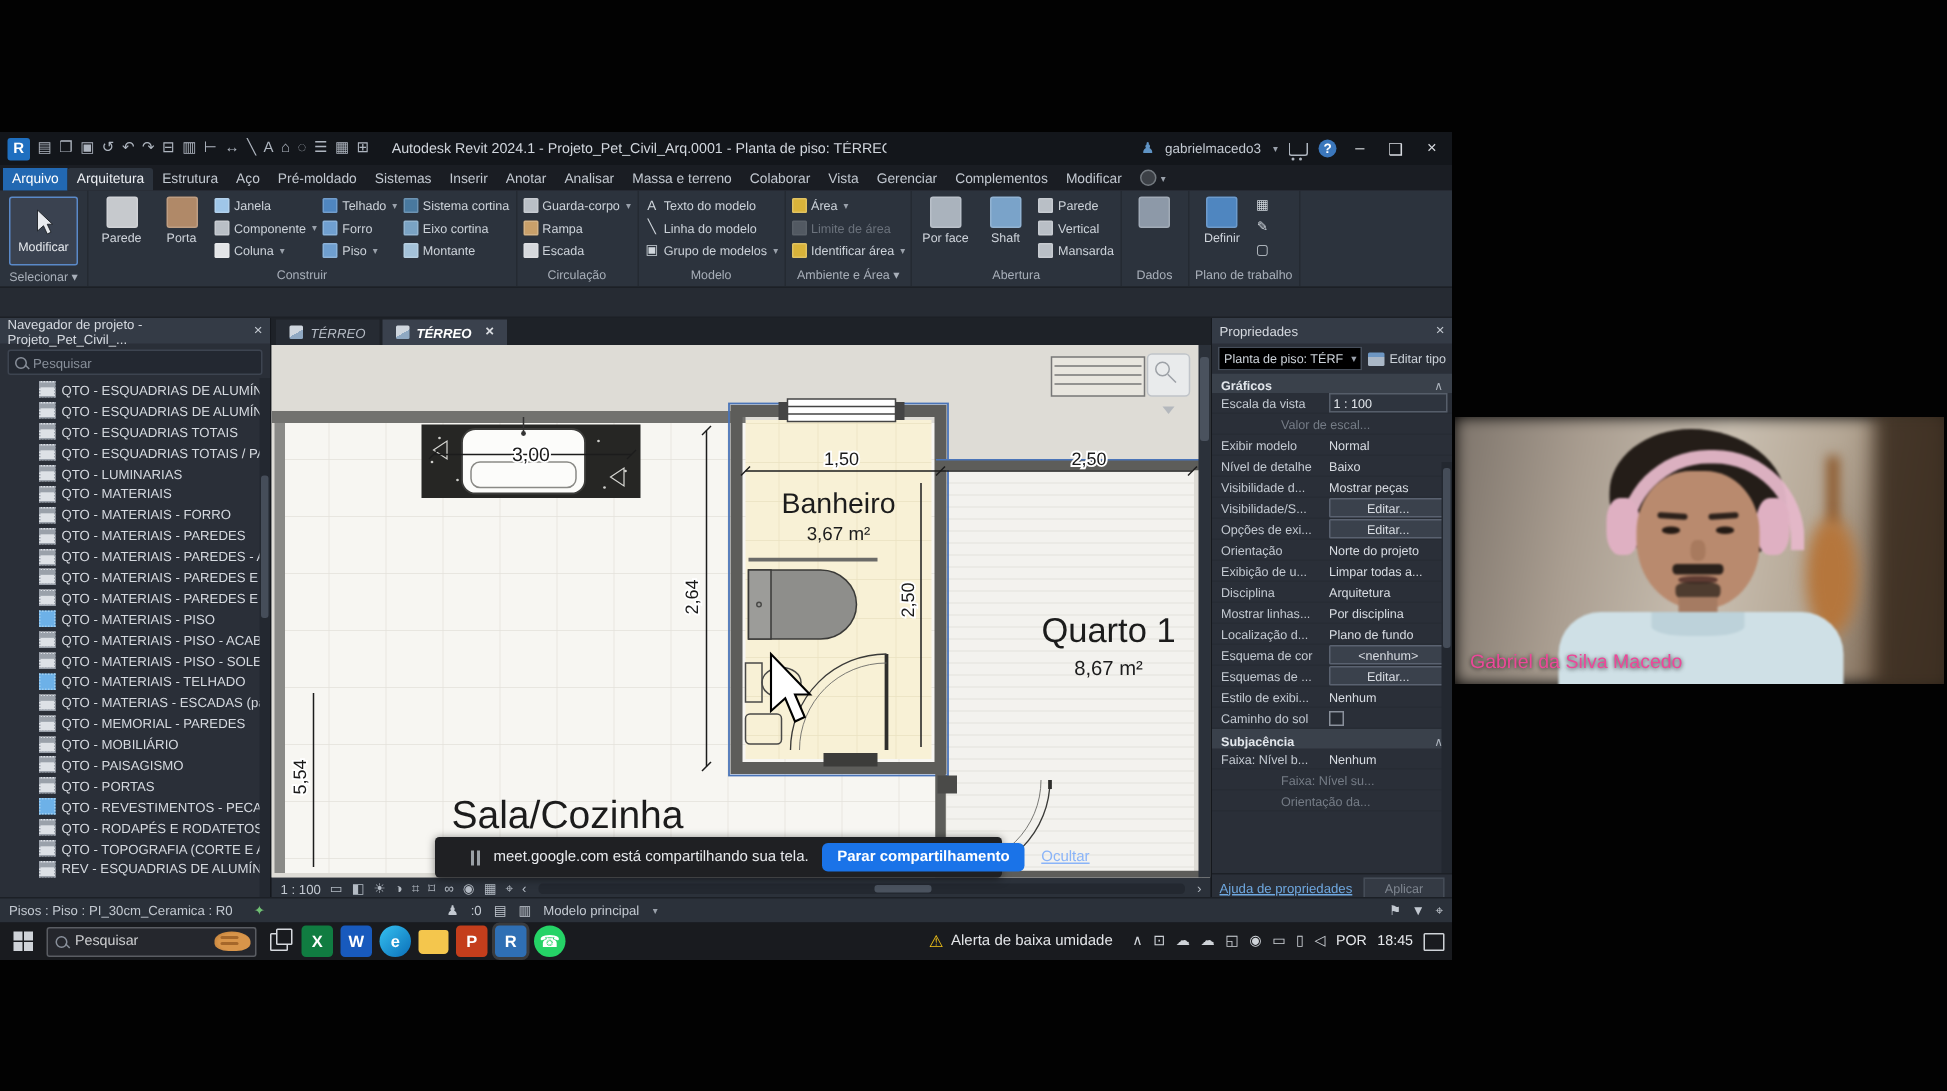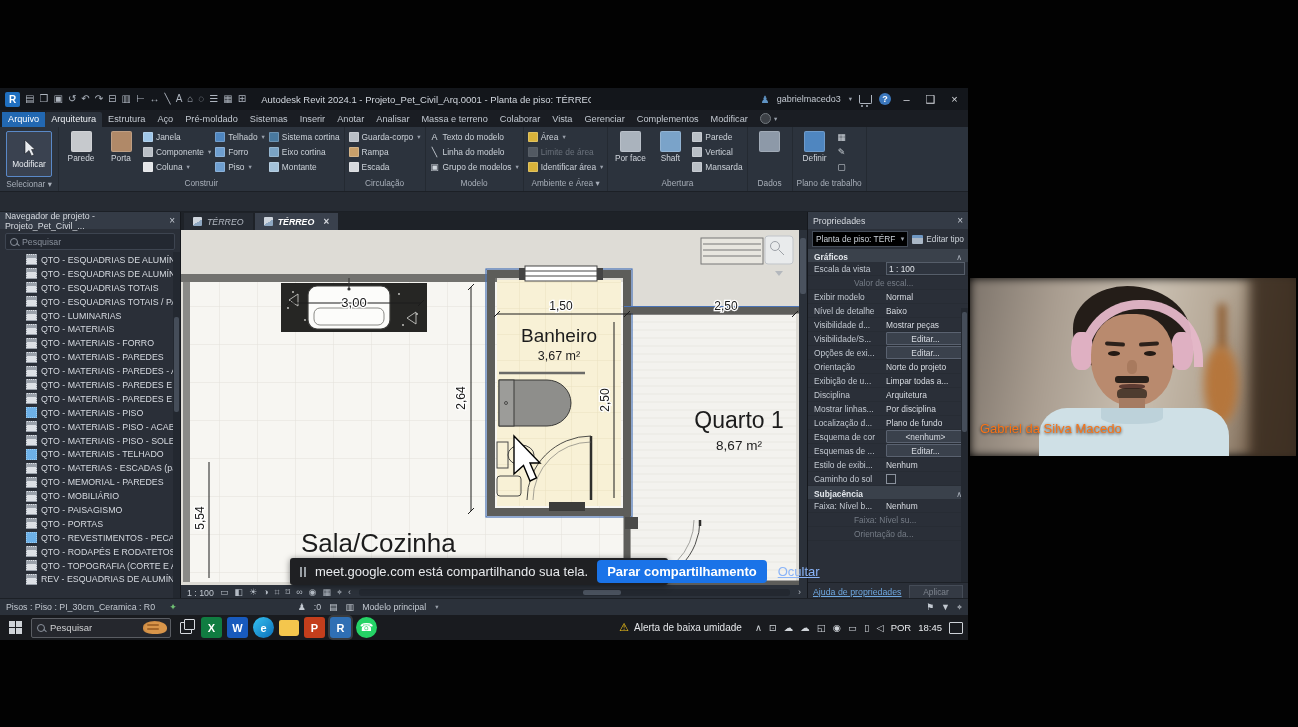--- a/index.html
+++ b/index.html
@@ -116,21 +116,21 @@
   .pvs .thumb{position:absolute;left:1px;top:4px;width:5px;height:120px;background:#454d59;border-radius:2px;}
 
   
   #statusbar{position:absolute;left:0;top:598px;width:968px;height:17px;background:#2b313a;border-top:1px solid #1c2026;
              display:flex;align-items:center;gap:8px;padding:0 6px;font-size:8.8px;color:#c3c9d1;box-sizing:border-box;}
   .sbi{font-size:9px;line-height:1;}
   .ws{color:#6fbf73;}
 
   
   #meetbar{position:absolute;left:290px;top:558px;width:378px;height:27px;background:#1f2023;border-radius:3px;
-           display:flex;align-items:center;gap:9px;padding:0 10px;font-size:13px;color:#e8eaed;z-index:6;box-sizing:border-box;box-shadow:0 1px 6px rgba(0,0,0,.5);}
+           display:flex;align-items:center;gap:9px;padding:0 24px;font-size:10px;color:#e8eaed;z-index:6;box-sizing:border-box;box-shadow:0 1px 6px rgba(0,0,0,.5);}
   .pause{display:flex;gap:2px;}
   .pause i{width:2px;height:10px;background:#9aa0a6;display:block;}
   .meet-stop{background:#1a73e8;color:#fff;font-weight:bold;padding:4px 10px;border-radius:4px;white-space:nowrap;}
   .meet-hide{color:#8ab4f8;text-decoration:underline;margin-left:2px;white-space:nowrap;}
 
   
   #taskbar{position:absolute;left:0;top:615px;width:968px;height:25px;background:#191b1f;display:flex;align-items:center;
            gap:5px;padding:0 5px;box-sizing:border-box;}
   .winlogo{width:13px;height:13px;flex:0 0 auto;margin:0 4px;
     background:linear-gradient(#cfd3d8,#cfd3d8) 0 0/6px 6px no-repeat,linear-gradient(#cfd3d8,#cfd3d8) 7px 0/6px 6px no-repeat,
@@ -169,21 +169,21 @@
   .eye1{left:17px;} .eye2{right:17px;}
   .nose{position:absolute;left:36px;top:46px;width:10px;height:14px;background:#a87a5e;border-radius:40%;}
   .stache{position:absolute;left:24px;top:62px;width:34px;height:7px;background:#2b211b;border-radius:3px;}
   .mouth{position:absolute;left:28px;top:70px;width:26px;height:5px;background:#5e3b32;border-radius:40%;}
   .chinb{position:absolute;left:26px;top:74px;width:30px;height:14px;background:rgba(43,33,27,.75);border-radius:30% 30% 50% 50%;}
   .cup1,.cup2{position:absolute;top:46px;width:22px;height:38px;background:#dfb0c2;border-radius:40%;}
   .cup1{left:48px;} .cup2{left:148px;}
   .neck{position:absolute;left:96px;top:112px;width:26px;height:16px;background:#a57b62;}
   .shirt{position:absolute;left:16px;top:122px;width:190px;height:50px;background:#cfe0e6;border-radius:28px 28px 0 0;}
   .collar{position:absolute;left:78px;top:122px;width:62px;height:16px;background:#bdd2da;border-radius:0 0 40% 40%;}
-  .cam-name{position:absolute;left:10px;bottom:20px;font-size:13px;color:#f97316;text-shadow:0 1px 3px rgba(0,0,0,.8);z-index:3;}
+  .cam-name{position:absolute;left:10px;bottom:8px;font-size:13px;color:#ec4899;text-shadow:0 1px 3px rgba(0,0,0,.8);z-index:3;}
 </style>
 </head>
 <body>
 
 <div id="stage">
 
   <div id="revit">
 
     <div id="titlebar">
       <div class="logo">R</div>

